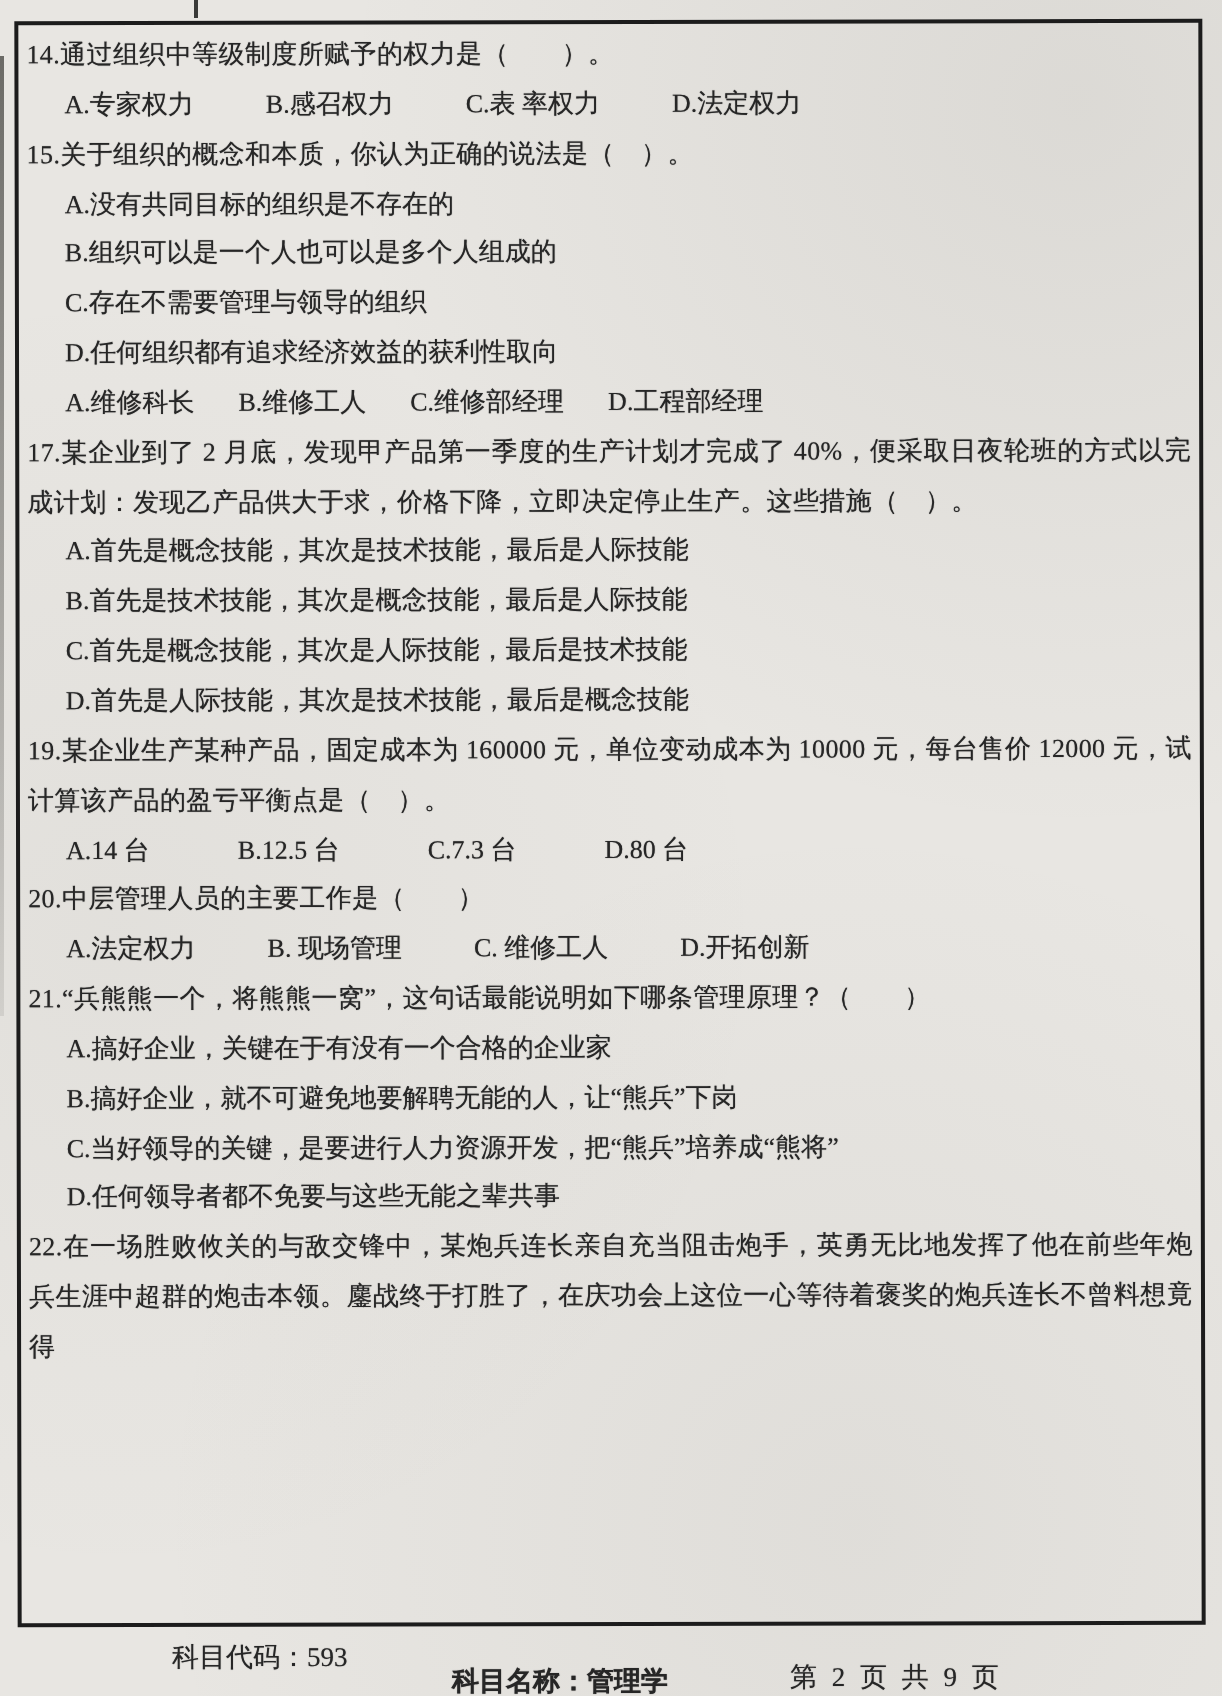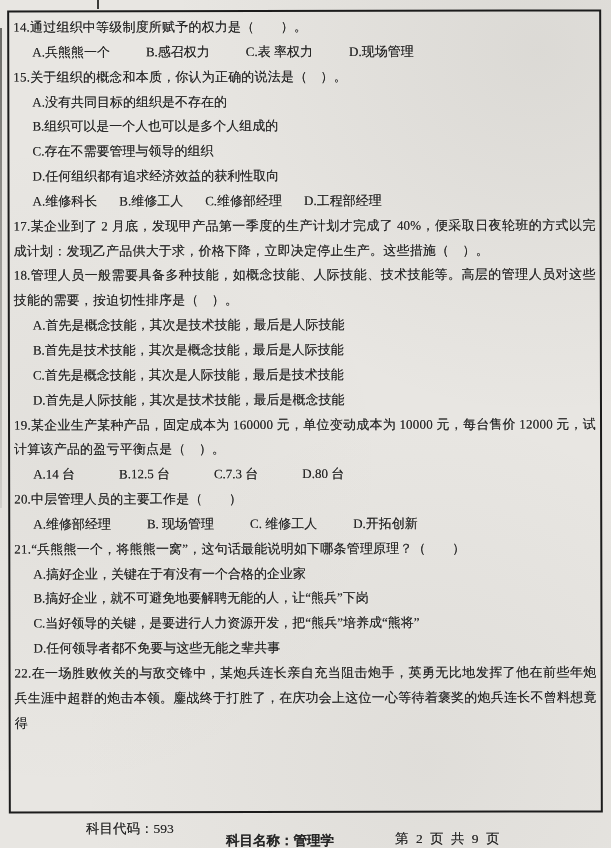--- a/index.html
+++ b/index.html
@@ -72,24 +72,24 @@
 <body>
 
 <div class="tick-mark"></div>
 <div class="edge-line"></div>
 
 <div class="exam-box">
 
   <div class="q">
     <p class="stem">14.通过组织中等级制度所赋予的权力是（　　）。</p>
     <div class="opts-row">
-      <span>A.兵熊熊一个</span>
+      <span>A.专家权力</span>
       <span>B.感召权力</span>
       <span>C.表 率权力</span>
-      <span>D.现场管理</span>
+      <span>D.法定权力</span>
     </div>
   </div>
 
   <div class="q">
     <p class="stem">15.关于组织的概念和本质，你认为正确的说法是（　）。</p>
     <div class="opts-stack">
       <div>A.没有共同目标的组织是不存在的</div>
       <div>B.组织可以是一个人也可以是多个人组成的</div>
       <div>C.存在不需要管理与领导的组织</div>
       <div>D.任何组织都有追求经济效益的获利性取向</div>
@@ -103,21 +103,20 @@
       <span>C.维修部经理</span>
       <span>D.工程部经理</span>
     </div>
   </div>
 
   <div class="q">
     <p class="stem">17.某企业到了 2 月底，发现甲产品第一季度的生产计划才完成了 40%，便采取日夜轮班的方式以完成计划：发现乙产品供大于求，价格下降，立即决定停止生产。这些措施（　）。</p>
   </div>
 
   <div class="q">
-    <p class="stem">18.管理人员一般需要具备多种技能，如概念技能、人际技能、技术技能等。高层的管理人员对这些技能的需要，按迫切性排序是（　）。</p>
     <div class="opts-stack">
       <div>A.首先是概念技能，其次是技术技能，最后是人际技能</div>
       <div>B.首先是技术技能，其次是概念技能，最后是人际技能</div>
       <div>C.首先是概念技能，其次是人际技能，最后是技术技能</div>
       <div>D.首先是人际技能，其次是技术技能，最后是概念技能</div>
     </div>
   </div>
 
   <div class="q">
     <p class="stem">19.某企业生产某种产品，固定成本为 160000 元，单位变动成本为 10000 元，每台售价 12000 元，试计算该产品的盈亏平衡点是（　）。</p>
@@ -125,21 +124,21 @@
       <span>A.14 台</span>
       <span>B.12.5 台</span>
       <span>C.7.3 台</span>
       <span>D.80 台</span>
     </div>
   </div>
 
   <div class="q">
     <p class="stem">20.中层管理人员的主要工作是（　　）</p>
     <div class="opts-row">
-      <span>A.维修部经理</span>
+      <span>A.法定权力</span>
       <span>B. 现场管理</span>
       <span>C. 维修工人</span>
       <span>D.开拓创新</span>
     </div>
   </div>
 
   <div class="q">
     <p class="stem">21.“兵熊熊一个，将熊熊一窝”，这句话最能说明如下哪条管理原理？（　　）</p>
     <div class="opts-stack">
       <div>A.搞好企业，关键在于有没有一个合格的企业家</div>

